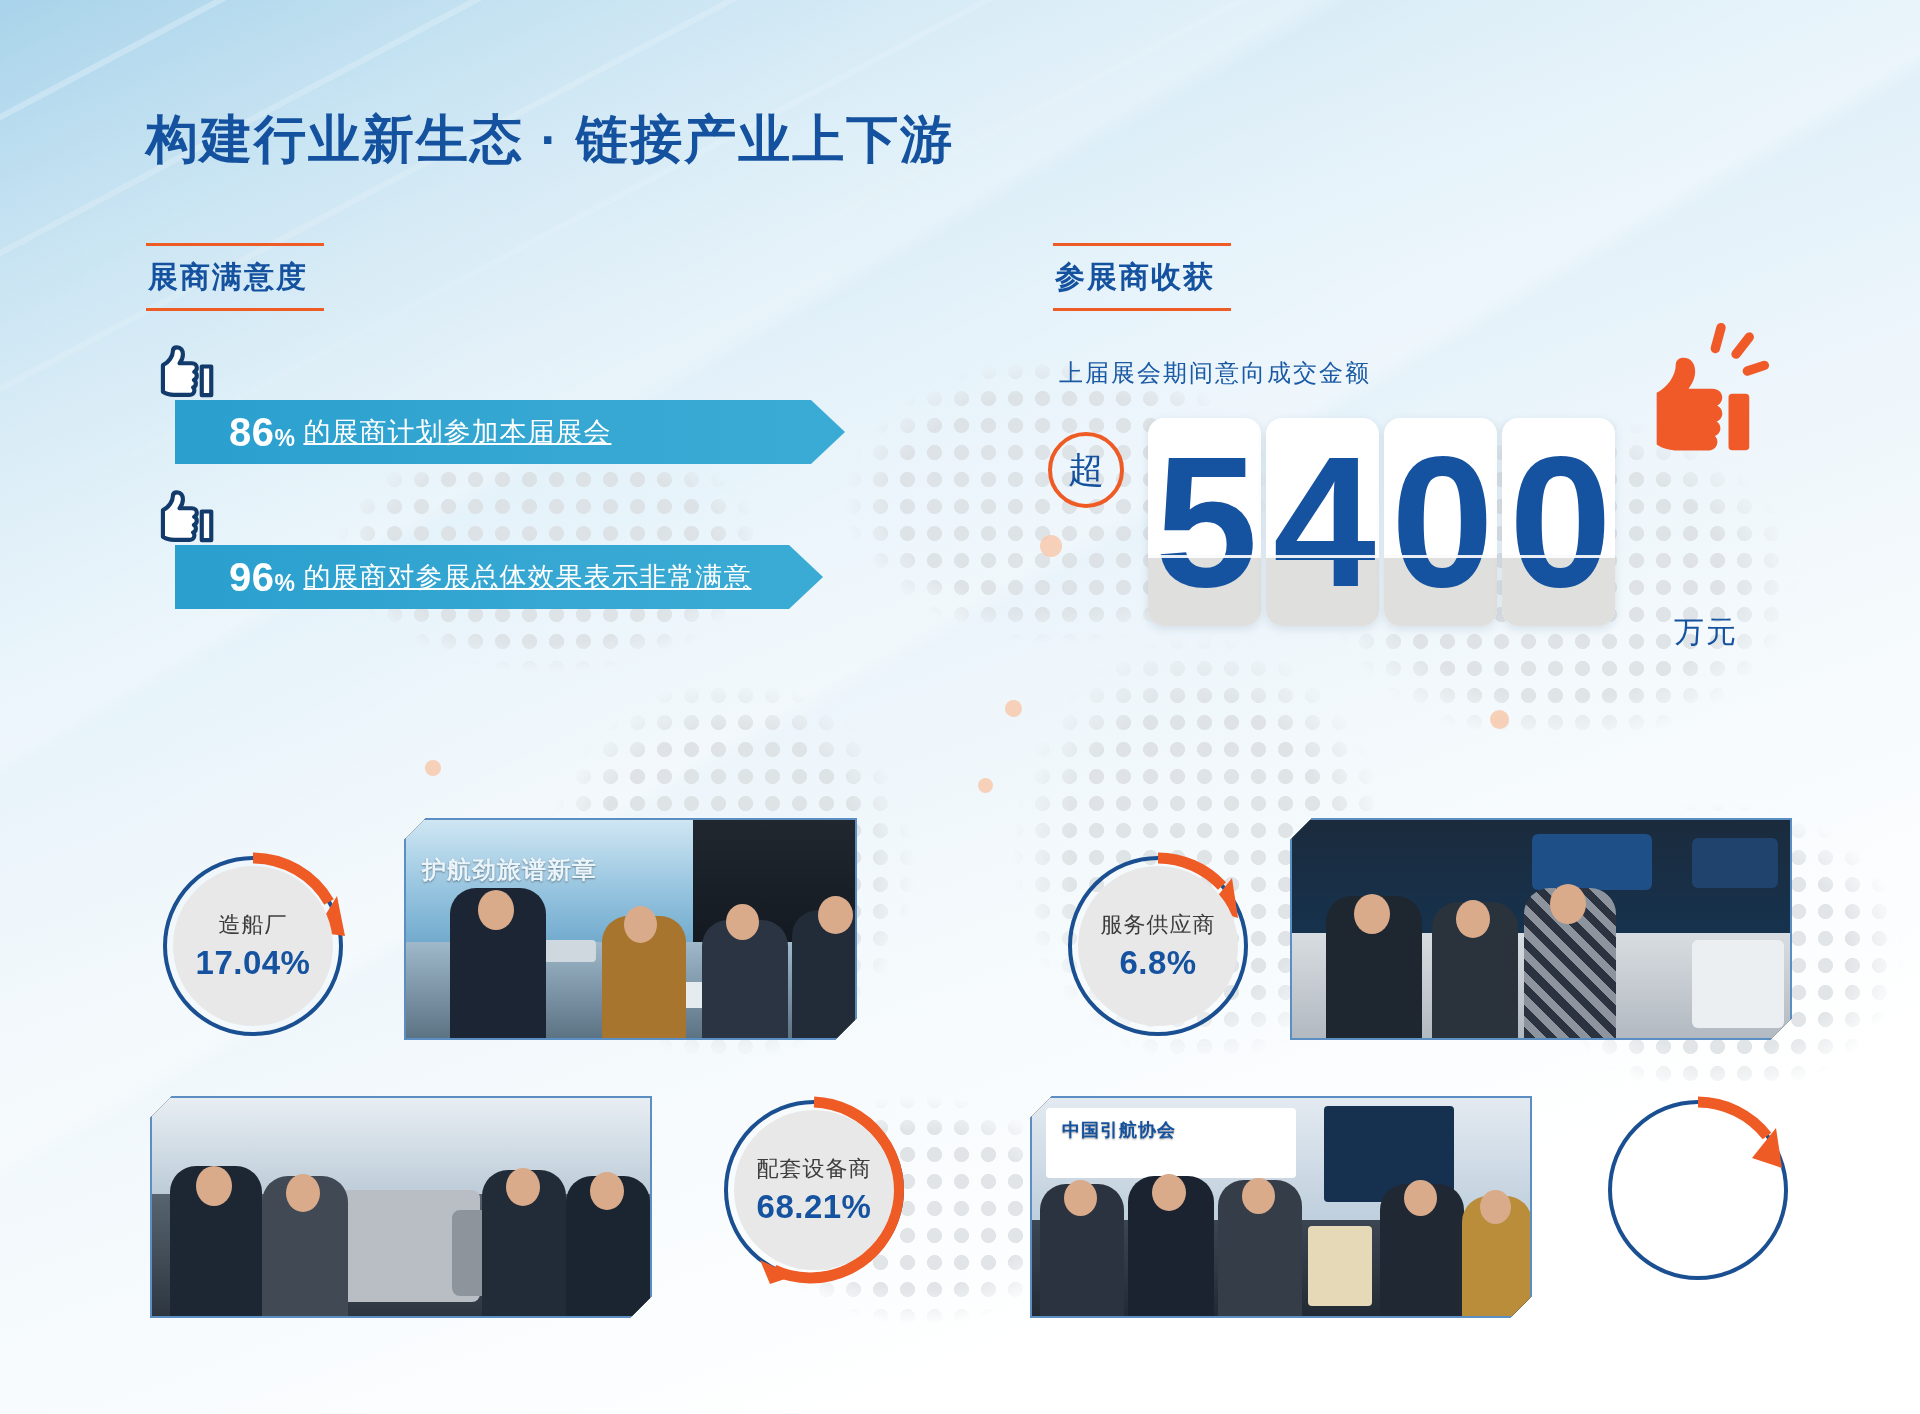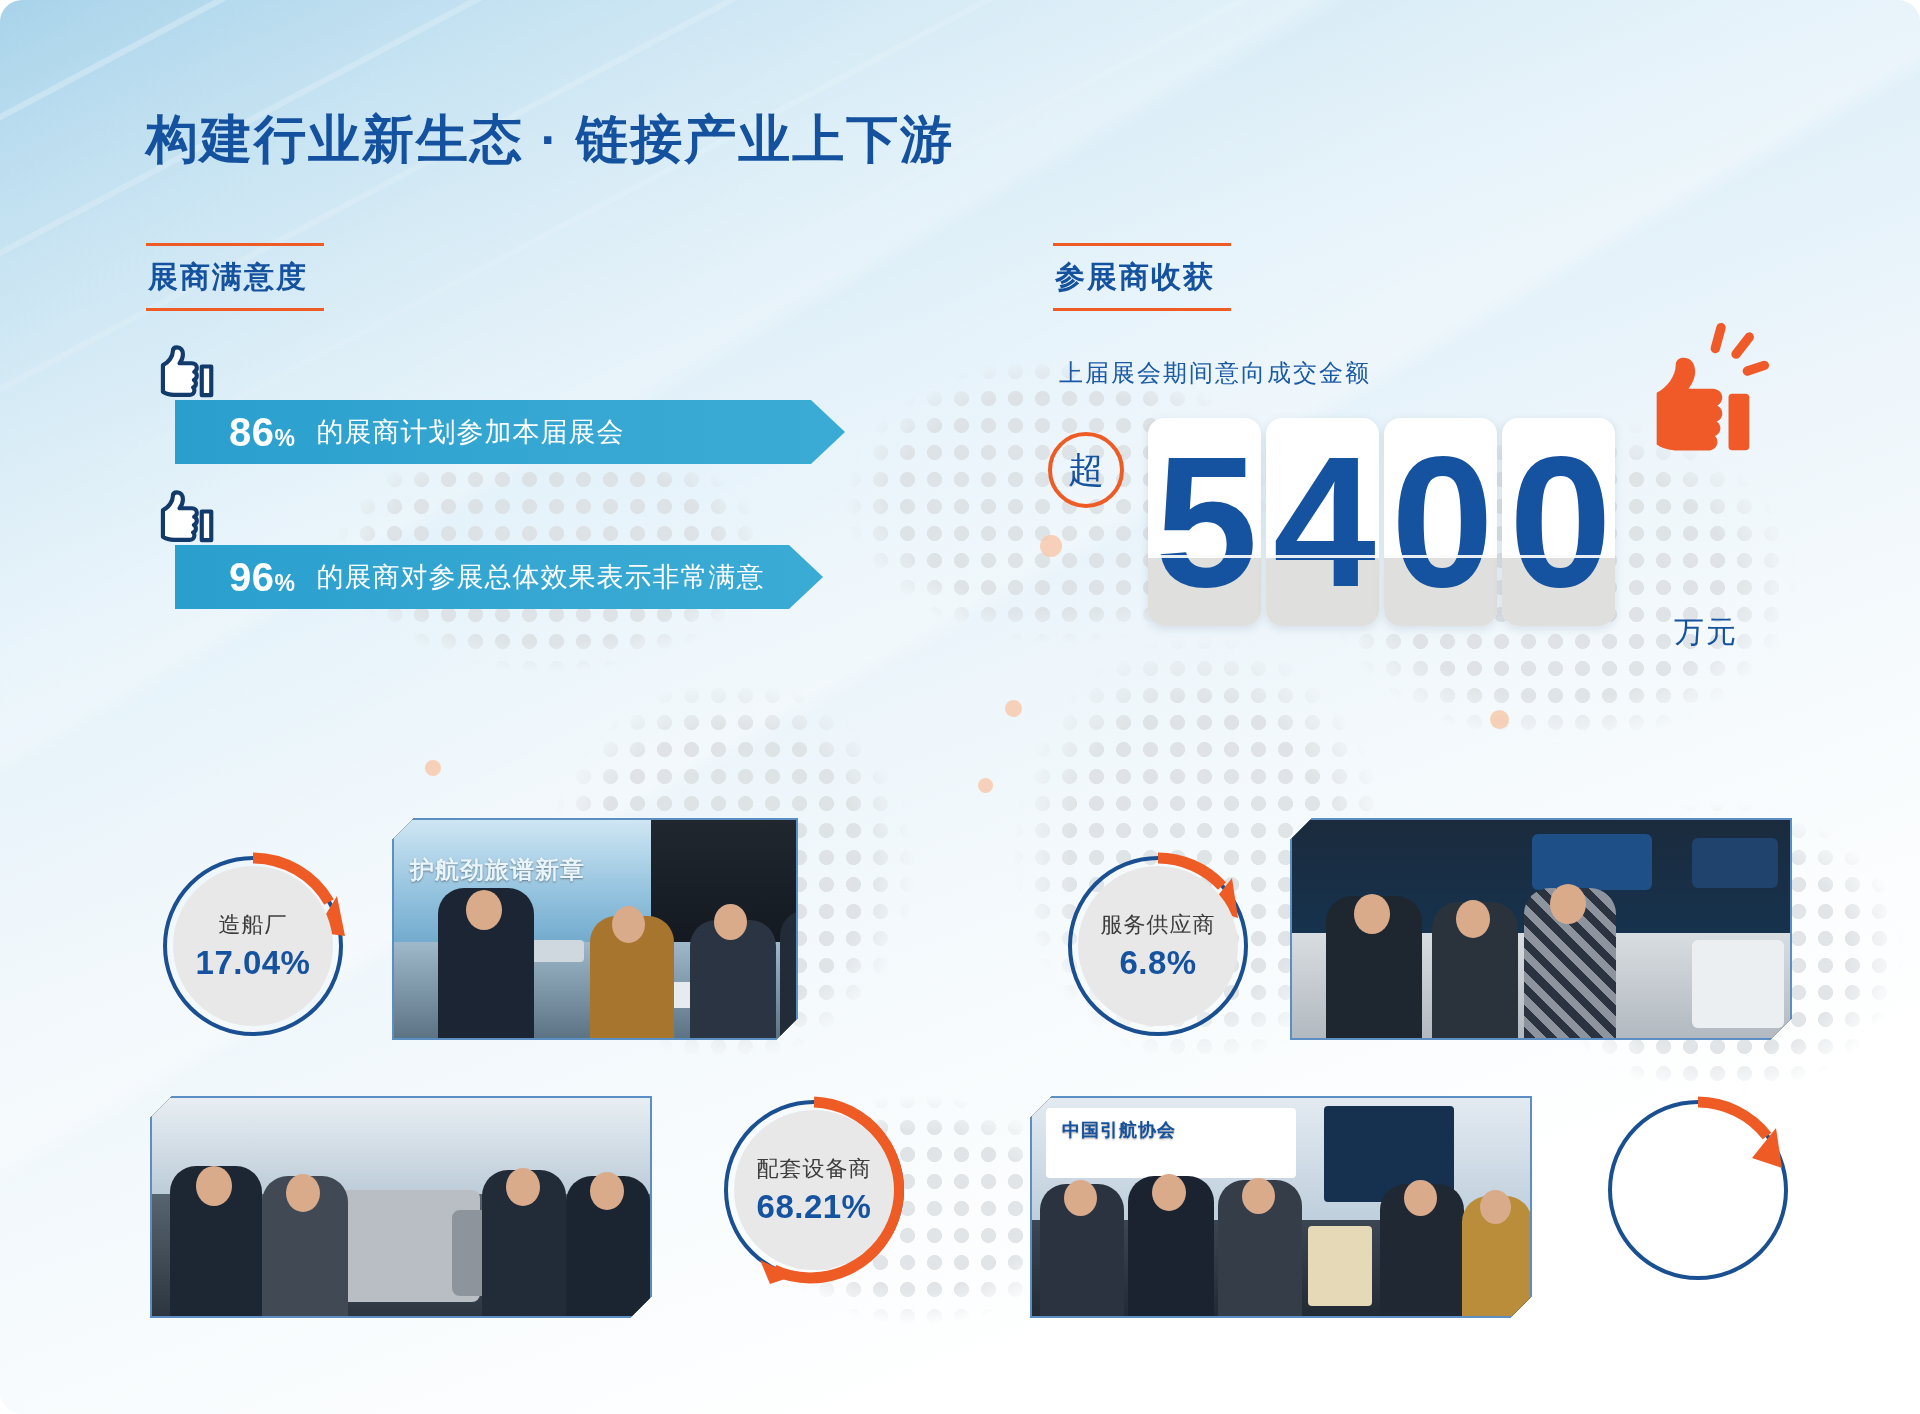--- a/index.html
+++ b/index.html
@@ -9,21 +9,20 @@
     overflow: hidden;
   }
   #stage {
     position: relative;
     width: 1920px; height: 1414px;
     background:
       linear-gradient(150deg, rgba(255,255,255,0.00) 0%, rgba(255,255,255,0.35) 46%, rgba(255,255,255,0.00) 47%),
       linear-gradient(150deg, rgba(255,255,255,0.00) 0%, rgba(255,255,255,0.28) 30%, rgba(255,255,255,0.00) 31%),
       linear-gradient(160deg, #a8d3ea 0%, #bcdef0 12%, #dceef8 32%, #eef6fb 50%, #f7fbfd 66%, #ffffff 82%, #ffffff 100%);
     overflow: hidden;
-    border-radius: 22px;
   }
   
   .streaks {
     position: absolute; left: 0; top: 0; width: 1250px; height: 460px;
     background: repeating-linear-gradient(
         -28deg,
         rgba(255,255,255,0.0) 0px,
         rgba(255,255,255,0.0) 46px,
         rgba(255,255,255,0.30) 47px,
         rgba(255,255,255,0.30) 52px,
@@ -79,21 +78,21 @@
   .sat-row { position: absolute; }
   .sat-bar {
     position: absolute; height: 64px;
     background: linear-gradient(90deg, #2a9fce 0%, #35a7d2 55%, #3aabd4 100%);
     display: flex; align-items: center;
     clip-path: polygon(0 0, calc(100% - 34px) 0, 100% 50%, calc(100% - 34px) 100%, 0 100%);
     padding-left: 54px;
   }
   .sat-pct { color:#fff; font-size: 40px; font-weight: 700; line-height: 1; letter-spacing: 0.5px;}
   .sat-pct .sm { font-size: 23px; font-weight: 700; }
-  .sat-text { color:#fff; font-size: 27px; margin-left: 21px; letter-spacing: 1px; white-space: nowrap;}
+  .sat-text { color:#fff; font-size: 27px; margin-left: 8px; letter-spacing: 1px; white-space: nowrap; text-decoration: underline;}
   .thumb { position: absolute; width: 74px; height: 74px; }
 
   
   #deal-label {
     position: absolute; left: 1059px; top: 357px;
     font-size: 24px; color: #1a5aa5; letter-spacing: 2px; white-space: nowrap;
   }
   #chao {
     position: absolute; left: 1048px; top: 432px;
     width: 76px; height: 76px; border: 4px solid #ef5b25; border-radius: 50%;
@@ -254,21 +253,21 @@
       <circle cx="98" cy="98" r="88" fill="none" stroke="#1a4f91" stroke-width="4"></circle>
       <path d="M 98 10 A 88 88 0 0 1 174 54" fill="none" stroke="#ef5b25" stroke-width="11" stroke-linecap="butt"></path>
       <polygon points="182,48 160,84 190,88" fill="#ef5b25"></polygon>
     </svg>
     <div class="core">
       <div class="lab">造船厂</div>
       <div class="val">17.04%</div>
     </div>
   </div>
 
-  <div class="photo" style="left:392px; top:818px; width:406px; height:222px;">
+  <div class="photo" style="left:404px; top:818px; width:453px; height:222px;">
     <div class="inner">
       <div class="ph-sky" style="height:62%; background:linear-gradient(180deg,#cfe6f3 0%,#93c2de 55%,#6aa5c9 100%);"></div>
       <div style="position:absolute;right:0;top:0;width:36%;height:62%;background:linear-gradient(180deg,#20272f,#131820);"></div>
       <div class="ph-floor" style="height:44%;background:linear-gradient(180deg,#9fb9ca,#5c7384);"></div>
       <div class="ph-banner" style="left:16px; top:34px; font-size:24px; color:#e9f4fb;">护航劲旅谱新章</div>
       <div class="blob" style="left:112px;top:120px;width:78px;height:22px;background:#cfd8de;border-radius:4px;"></div>
       <div class="blob" style="left:238px;top:162px;width:120px;height:26px;background:#e5ebef;border-radius:4px;"></div>
       <div class="fig" style="left:44px;  width:96px;  height:150px; background:#1c2533;"></div>
       <div class="head" style="left:72px;  top:70px;  width:36px; height:40px;"></div>
       <div class="fig" style="left:196px; width:84px; height:122px; background:#a8752f;"></div>

